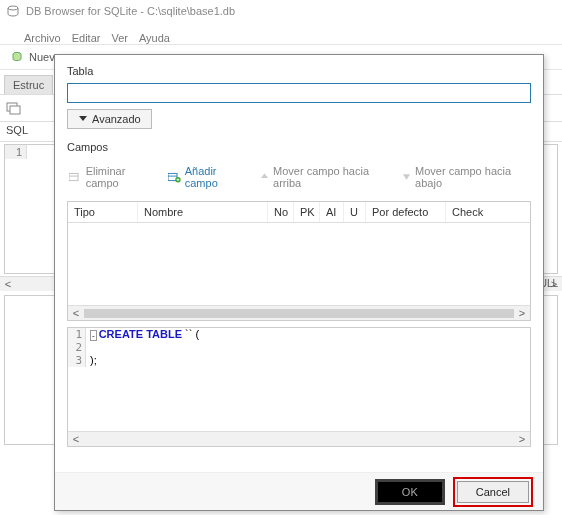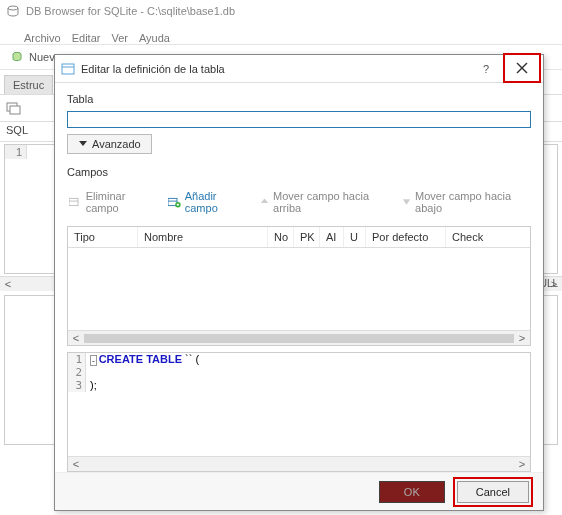--- a/index.html
+++ b/index.html
@@ -37,21 +37,21 @@
 .tblwrap{border:1px solid #ccc;flex:0 0 120px;display:flex;flex-direction:column}
 .thead{display:flex;border-bottom:1px solid #ddd;color:#333;background:#fff}
 .th{padding:4px 6px;border-right:1px solid #eee}
 .tbody{flex:1;background:#fff}
 .sqlbox2{border:1px solid #ccc;flex:0 0 120px;display:flex;flex-direction:column;font-family:Consolas,monospace}
 .sqlrow2{display:flex}
 .gut2{width:18px;background:#f4f4f4;color:#888;text-align:right;padding:0 3px;border-right:1px solid #ddd;font-family:Consolas,monospace}
 .code{padding:0 4px}
 .kw{color:#1818c4;font-weight:bold}
 .mfooter{height:38px;display:flex;align-items:center;justify-content:flex-end;gap:8px;padding:0 10px;border-top:1px solid #eee;background:#f7f7f7}
-.okbtn{border:1px solid #404040;background:#7f1d1d;color:#aaa;padding:4px 24px}
+.okbtn{border:3px solid #404040;background:#000000;color:#aaa;padding:4px 24px}
 .cancelwrap{border:2px solid #d40000;padding:2px}
 .cancelbtn{border:1px solid #999;background:#efefef;color:#222;padding:4px 18px;cursor:pointer}
 .nullbadge{position:absolute;right:4px;top:278px;font-size:10px;color:#555}
 </style>
 </head>
 <body>
 
 <div class="titlebar">
   <svg width="14" height="14" viewBox="0 0 14 14">
       <ellipse cx="7" cy="4" rx="5" ry="2" fill="none" stroke="#888"></ellipse>
@@ -97,34 +97,20 @@
 </div>
 <div class="hscroll">
   <span class="harrow">&lt;</span>
   <span class="harrow">&gt;</span>
 </div>
 <div class="lowerbox"></div>
 
 <div class="nullbadge">s: NULL</div>
 
 <div class="modal">
-  <div class="mtitle">
-    <svg width="14" height="14" viewBox="0 0 14 14">
-        <rect x="1" y="2" width="12" height="10" fill="none" stroke="#5aa3d8"></rect>
-        <line x1="1" y1="5" x2="13" y2="5" stroke="#5aa3d8"></line>
-      </svg>
-    <span class="txt">Editar la definición de la tabla</span>
-    <span class="help">?</span>
-    <div class="closebox">
-      <svg viewBox="0 0 12 12">
-          <line x1="1" y1="1" x2="11" y2="11" stroke="#333" stroke-width="1.4"></line>
-          <line x1="11" y1="1" x2="1" y2="11" stroke="#333" stroke-width="1.4"></line>
-        </svg>
-    </div>
-  </div>
 
   <div class="mbody">
     <div class="lbl">Tabla</div>
     <input class="tinput" value="" style="">
     <div class="advbtn">
       <svg width="10" height="8" viewBox="0 0 10 8">
           <path d="M1 1l4 5 4-5" fill="#333"></path>
         </svg>
       <span>Avanzado</span>
     </div>

